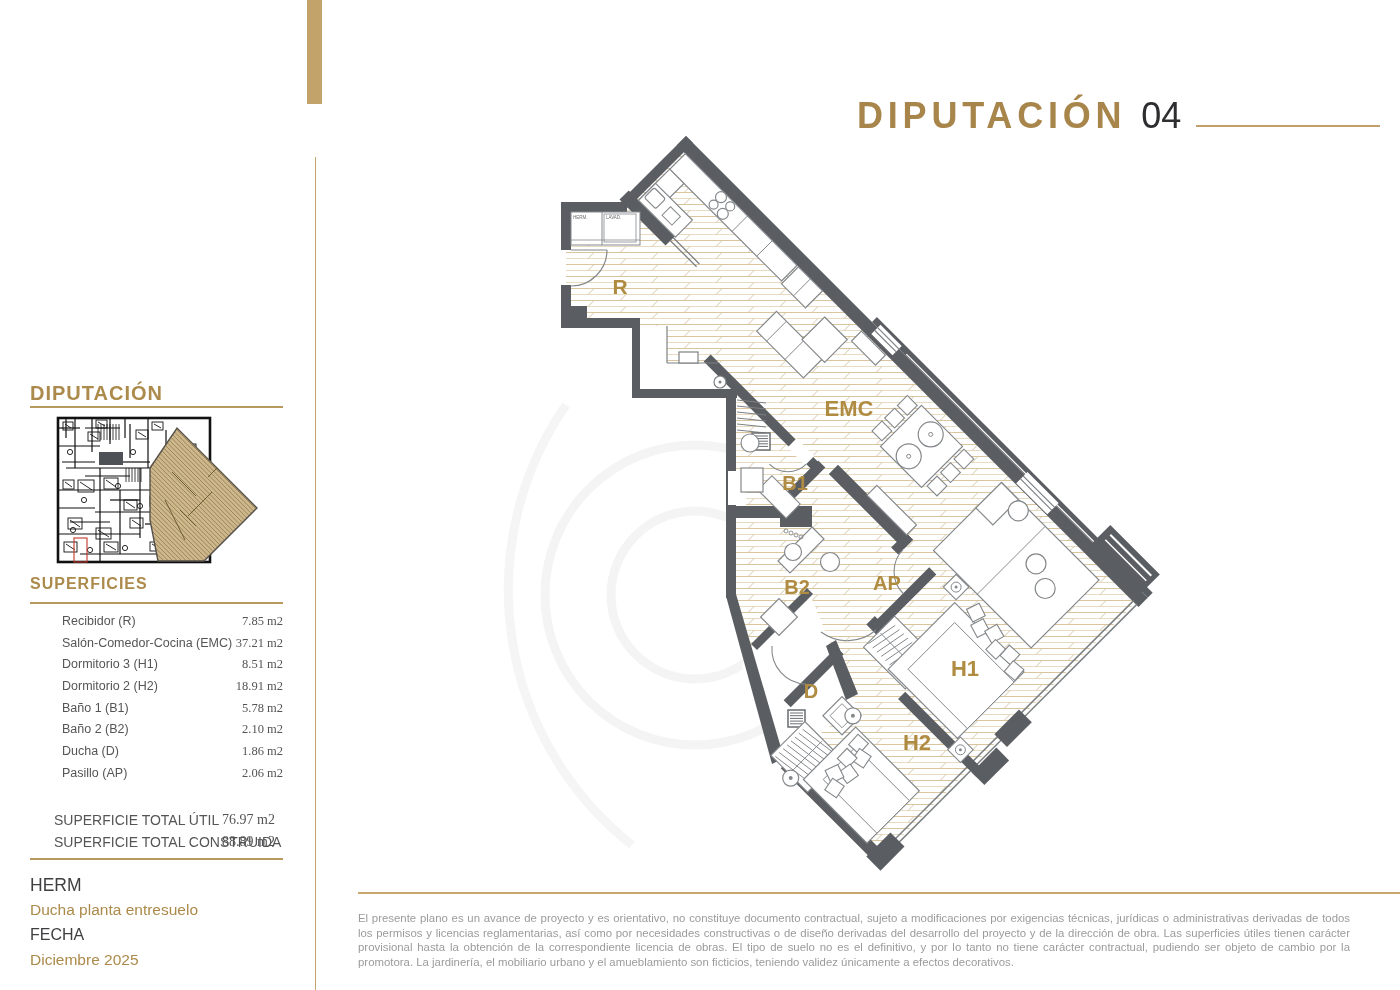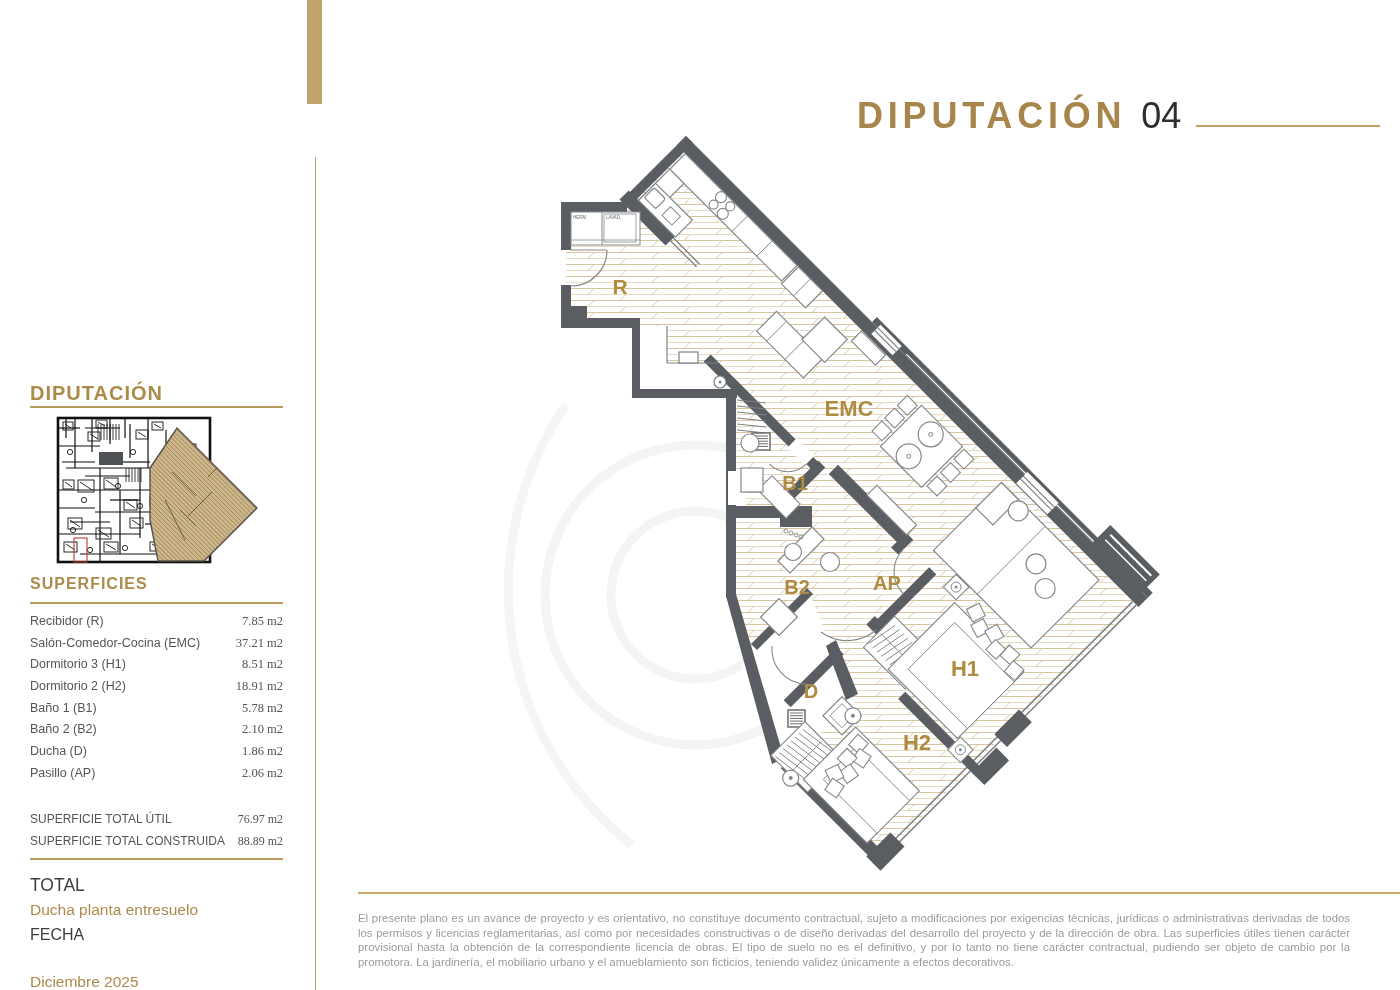--- a/index.html
+++ b/index.html
@@ -1,17 +1,17 @@
 <!DOCTYPE html>
 <html><head><meta charset="utf-8">
 <style>
 html,body{margin:0;padding:0;width:1400px;height:990px;background:#fff;overflow:hidden;
 font-family:"Liberation Sans",sans-serif;}
 .abs{position:absolute;}
-.row{height:21.7px;white-space:nowrap;position:relative;}
+.row{height:21.7px;white-space:nowrap;position:relative;margin-left:32px;}
 .row .v{position:absolute;right:0;top:0;font-family:Liberation Serif, serif;}
 </style></head>
 <body>
 
 <div class="abs" style="left:307px;top:0;width:15px;height:104px;background:#c2a369;"></div>
 
 <div class="abs" style="left:314.5px;top:157px;width:1.6px;height:833px;background:#c2a369;"></div>
 
 <div class="abs" style="left:857px;top:95px;font-size:36px;font-weight:bold;color:#a8854a;letter-spacing:4.8px;">DIPUTACIÓN <span style="font-weight:normal;color:#2e2e30;letter-spacing:0;">04</span></div>
 
@@ -29,31 +29,31 @@
 <div class="row"><span>Recibidor (R)</span><span class="v">7.85 m2</span></div>
 <div class="row"><span>Salón-Comedor-Cocina (EMC)</span><span class="v">37.21 m2</span></div>
 <div class="row"><span>Dormitorio 3 (H1)</span><span class="v">8.51 m2</span></div>
 <div class="row"><span>Dormitorio 2 (H2)</span><span class="v">18.91 m2</span></div>
 <div class="row"><span>Baño 1 (B1)</span><span class="v">5.78 m2</span></div>
 <div class="row"><span>Baño 2 (B2)</span><span class="v">2.10 m2</span></div>
 <div class="row"><span>Ducha (D)</span><span class="v">1.86 m2</span></div>
 <div class="row"><span>Pasillo (AP)</span><span class="v">2.06 m2</span></div>
 </div>
 
-<div class="abs" style="left:30px;top:812px;width:253px;font-size:12px;color:#555557;">
+<div class="abs" style="left:22px;top:812px;width:253px;font-size:14px;color:#555557;">
 <div class="row"><span>SUPERFICIE TOTAL ÚTIL</span><span class="v">76.97 m2</span></div>
 <div class="row"><span>SUPERFICIE TOTAL CONSTRUIDA</span><span class="v">88.89 m2</span></div>
 </div>
 
 <div class="abs" style="left:30px;top:858px;width:253px;height:2px;background:#b99a5e;"></div>
 
-<div class="abs" style="left:30px;top:875px;font-size:17.5px;color:#3f3f41;">TOTAL</div>
+<div class="abs" style="left:30px;top:875px;font-size:17.5px;color:#3f3f41;">HERM</div>
 <div class="abs" style="left:30px;top:901px;font-size:15.5px;color:#ac8a4b;">Ducha planta entresuelo</div>
 <div class="abs" style="left:30px;top:926px;font-size:16px;color:#3f3f41;">FECHA</div>
-<div class="abs" style="left:30px;top:951px;font-size:15.5px;color:#ac8a4b;margin-top:22px;">Diciembre 2025</div>
+<div class="abs" style="left:30px;top:951px;font-size:15.5px;color:#ac8a4b;">Diciembre 2025</div>
 
 <div class="abs" style="left:358px;top:892px;width:1042px;height:2px;background:#c9a96b;"></div>
 
 <div class="abs" style="left:358px;top:911px;width:992px;font-size:11.4px;line-height:14.7px;color:#9b9b9b;text-align:justify;">El presente plano es un avance de proyecto y es orientativo, no constituye documento contractual, sujeto a modificaciones por exigencias técnicas, jurídicas o administrativas derivadas de todos los permisos y licencias reglamentarias, así como por necesidades constructivas o de diseño derivadas del desarrollo del proyecto y de la dirección de obra. Las superficies útiles tienen carácter provisional hasta la obtención de la correspondiente licencia de obras. El tipo de suelo no es el definitivo, y por lo tanto no tiene carácter contractual, pudiendo ser objeto de cambio por la promotora. La jardinería, el mobiliario urbano y el amueblamiento son ficticios, teniendo validez únicamente a efectos decorativos.</div>
 
 <svg class="abs" style="left:0;top:0;" width="1400" height="990" viewBox="0 0 1400 990">
 <defs>
 <pattern id="plank" width="64" height="12" patternUnits="userSpaceOnUse">
 <line x1="0" y1="0.5" x2="64" y2="0.5" stroke="#d9c69e" stroke-width="1"></line>
 <line x1="0" y1="6.5" x2="64" y2="6.5" stroke="#e8dcc0" stroke-width="1"></line>

